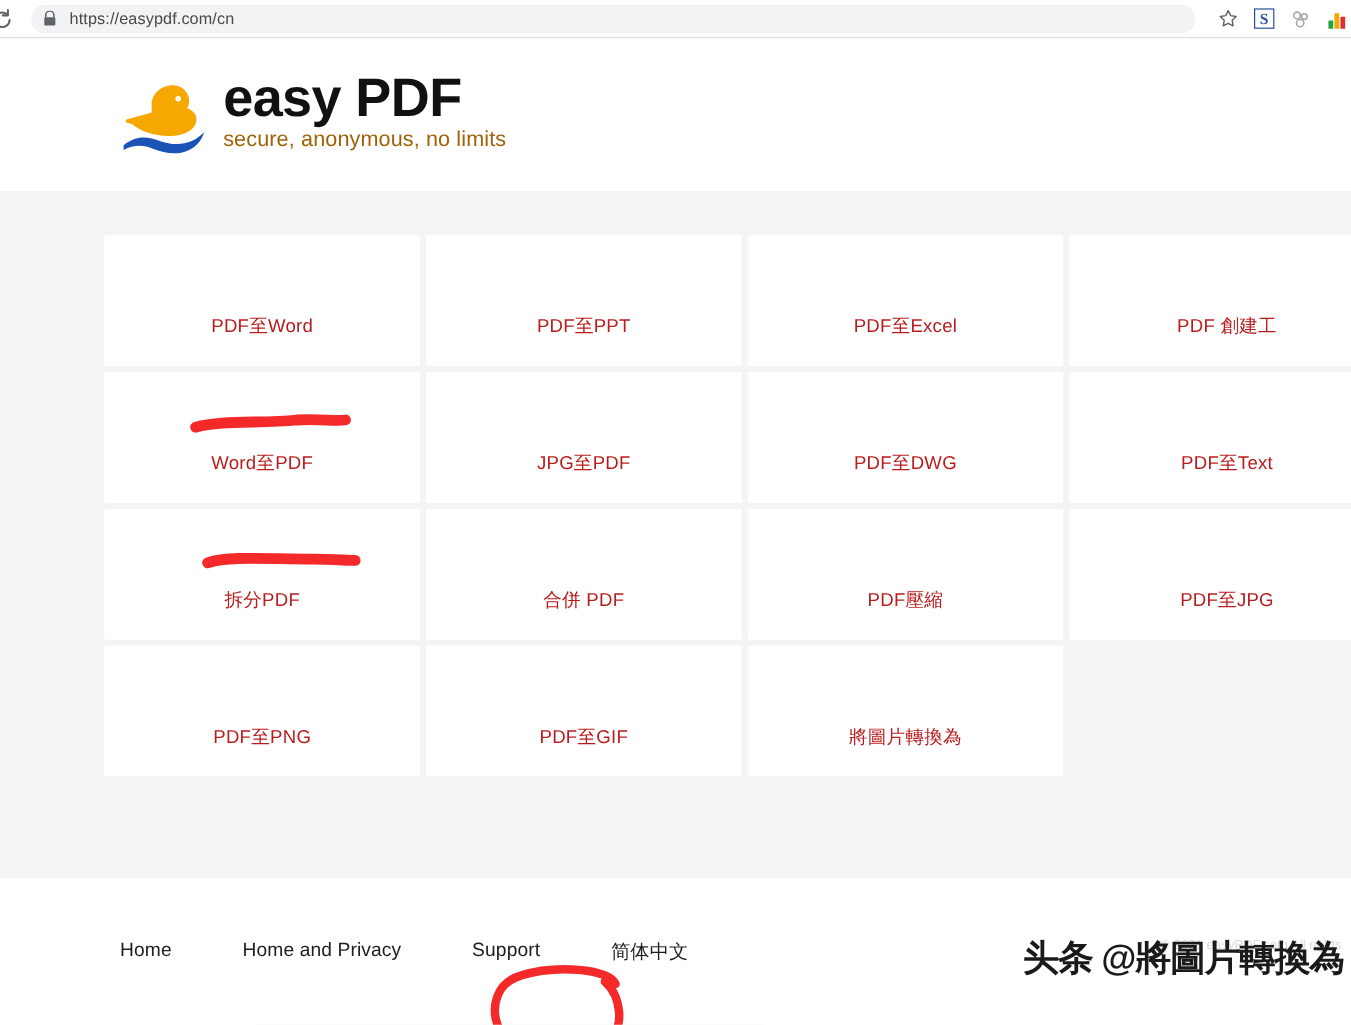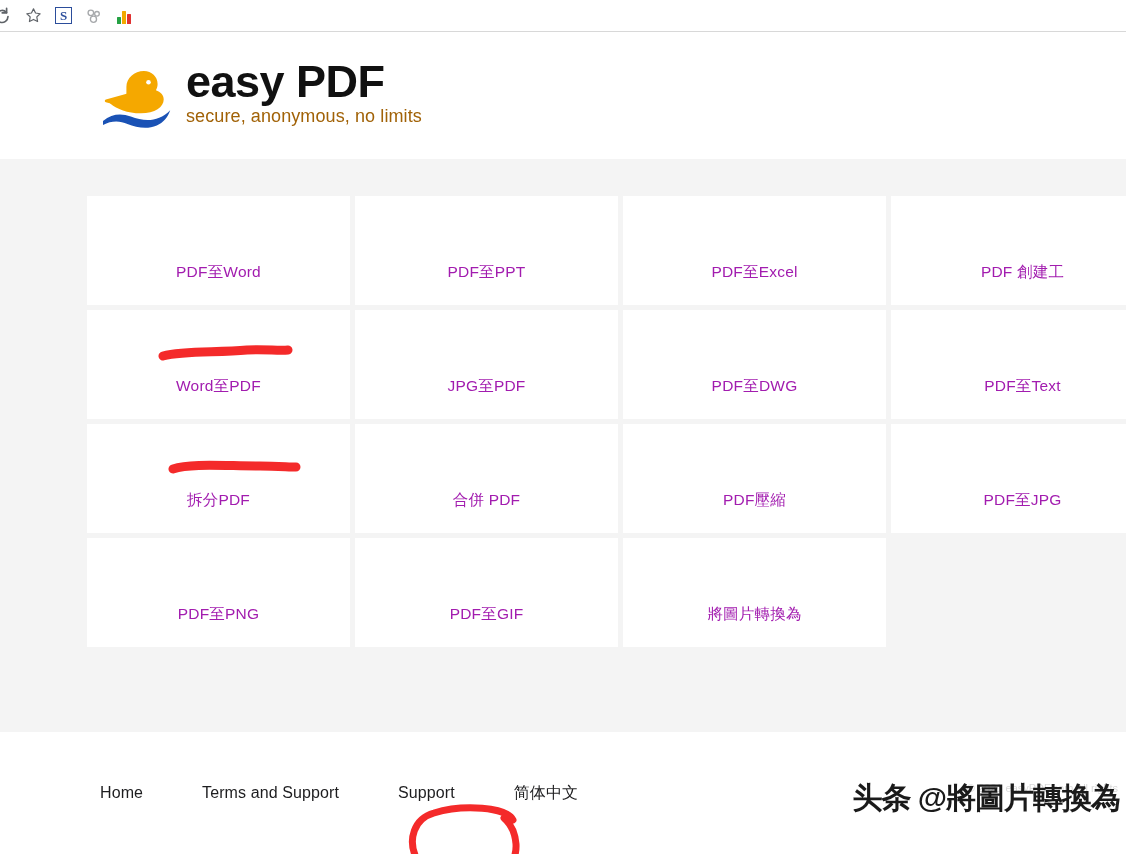--- a/index.html
+++ b/index.html
@@ -131,21 +131,21 @@
     box-sizing: border-box;
     cursor: pointer;
   }
   .tile.empty { background: transparent; cursor: default; }
   .tile-label {
     position: absolute;
     left: 0; right: 0;
     bottom: 22px;
     text-align: center;
     font-size: 15.5px;
-    color: #a21caf;
+    color: #b91c1c;
     letter-spacing: .2px;
   }
 
   
   .site-footer {
     position: absolute;
     left: 0; right: 0;
     top: 700px;
     height: 122px;
     background: #ffffff;
@@ -197,20 +197,27 @@
 
 <div class="browser-bar">
 
   <div class="reload-icon">
     <svg viewBox="0 0 20 20" width="20" height="20" aria-hidden="true">
       <path d="M14.5 6.5A6 6 0 1 0 16 10.6" fill="none" stroke="#5f6368" stroke-width="1.7" stroke-linecap="round"></path>
       <path d="M14.6 2.4v4.4h-4.4" fill="none" stroke="#5f6368" stroke-width="1.7" stroke-linecap="round" stroke-linejoin="round"></path>
     </svg>
   </div>
 
+  <div class="omnibox">
+    <svg class="lock-icon" viewBox="0 0 11 13" aria-hidden="true">
+      <path d="M2.1 5.4V3.6a3.4 3.4 0 0 1 6.8 0v1.8" fill="none" stroke="#5f6368" stroke-width="1.3"></path>
+      <rect x="0.9" y="5.3" width="9.2" height="7" rx="1" fill="#5f6368"></rect>
+    </svg>
+    <span class="url-text">https://easypdf.com/cn</span>
+  </div>
 
   <div class="chrome-actions">
     <svg class="star-icon" viewBox="0 0 20 20" aria-hidden="true">
       <path d="M10 2.2l2.4 4.9 5.4.8-3.9 3.8.9 5.4-4.8-2.5-4.8 2.5.9-5.4L2.2 7.9l5.4-.8z" fill="none" stroke="#5f6368" stroke-width="1.4" stroke-linejoin="round"></path>
     </svg>
 
     <span class="ext-s-icon">S</span>
 
     <svg class="puzzle-icon" viewBox="0 0 20 20" aria-hidden="true">
       <circle cx="6.5" cy="6.5" r="3.1" fill="none" stroke="#5f6368" stroke-width="1.5"></circle>
@@ -290,21 +297,21 @@
         <div class="tile">
           <div class="tile-label">將圖片轉換為</div>
         </div>
         <div class="tile empty"></div>
       </div>
   </div>
 
   <div class="site-footer">
     <div class="footer-links" id="footer-links">
         <a class="footer-link" href="#">Home</a>
-        <a class="footer-link" href="#">Terms and Support</a>
+        <a class="footer-link" href="#">Home and Privacy</a>
         <a class="footer-link" href="#">Support</a>
         <a class="footer-link" href="#">简体中文</a>
       </div>
     <div class="copyright">© 2021 easyPDF.com All rights</div>
     <div class="watermark">头条 @將圖片轉換為</div>
   </div>
 
   <svg class="annot annot-u1" width="150" height="30" viewBox="0 0 150 30" aria-hidden="true">
     <path d="M8 19 C 30 13, 62 16, 92 13 C 110 12, 124 14, 133 13" fill="none" stroke="#f42a2a" stroke-width="9" stroke-linecap="round"></path>
   </svg>

